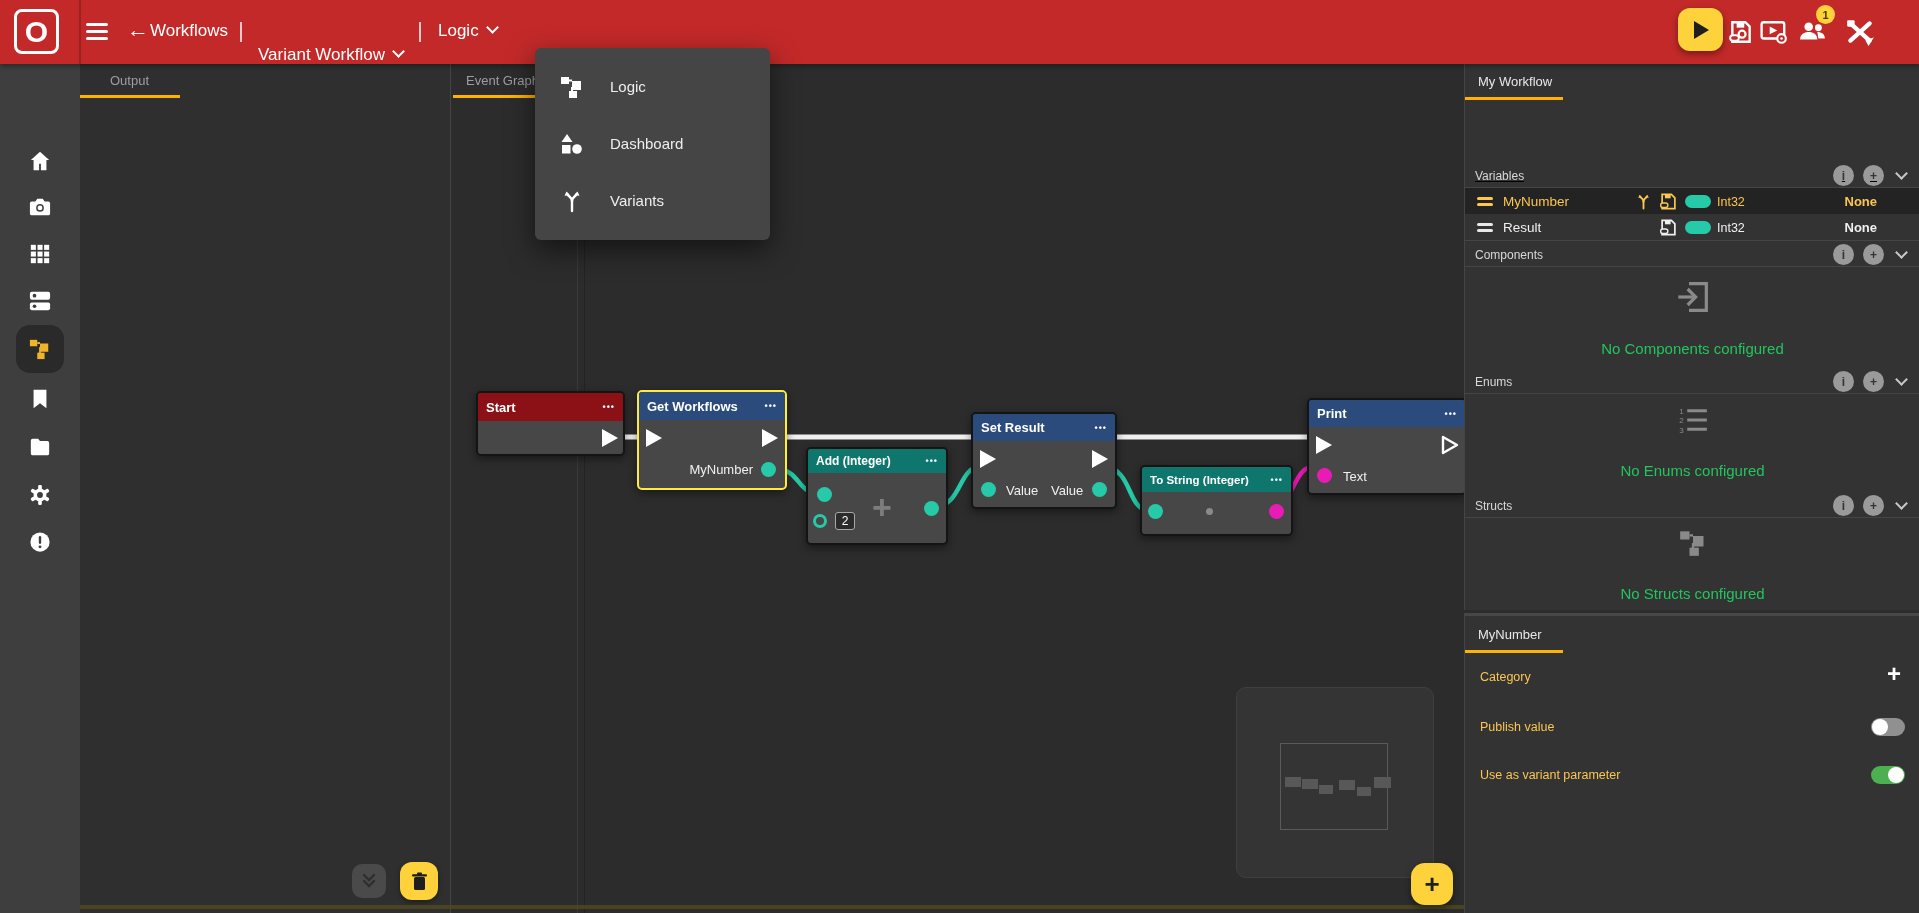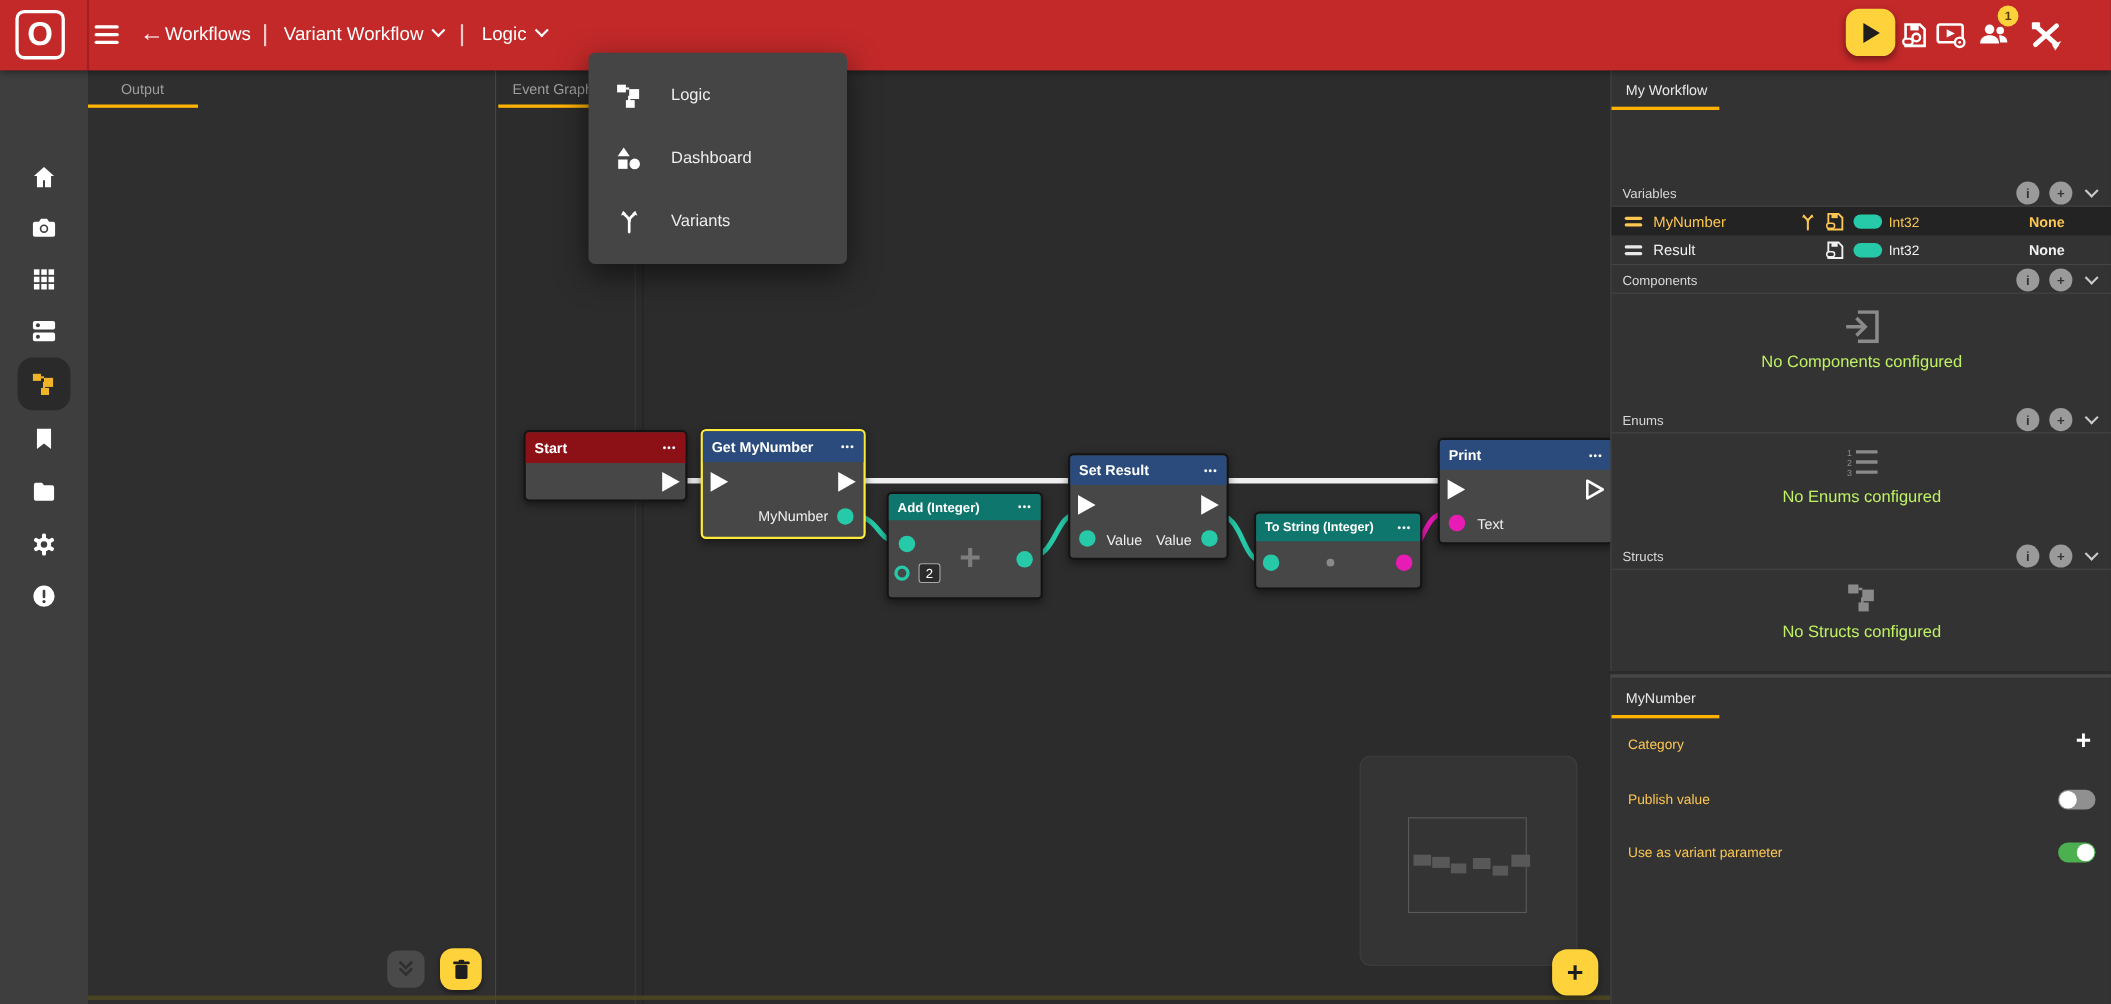--- a/index.html
+++ b/index.html
@@ -90,21 +90,21 @@
                 font-weight:bold; display:flex; align-items:center; justify-content:center; margin-right:9px; }
   .sec-chev { width:9px; height:9px; border-right:2px solid #c9c9c9; border-bottom:2px solid #c9c9c9;
               transform:rotate(45deg); margin:-4px 14px 0 4px; }
   .divider { position:absolute; left:0; width:455px; height:1px; background:#454545; }
   .var-row { position:absolute; left:0; width:455px; height:26px; }
   .var-row.selected { background:#232323; }
   .drag-handle span { display:block; width:16px; height:3px; border-radius:2px; margin-bottom:3px; }
   .amber { color:#fbc651; } .white-txt { color:#f0f0f0; }
   .type-pill { position:absolute; width:26px; height:13px; border-radius:7px; background:#26c9a8; top:7px; }
   .empty-state { position:absolute; left:0; width:455px; text-align:center; }
-  .empty-text { color:#bef264; font-size:15px; margin-top:4px; }
+  .empty-text { color:#22c55e; font-size:15px; margin-top:24px; }
 
   
   .inspector { position:absolute; left:1464px; top:613px; width:455px; height:300px; background:#333;
                border-left:1px solid #454545; border-top:3px solid #474747; z-index:10; }
   .insp-label { position:absolute; left:15px; color:#fbc651; font-size:12.5px; }
   .toggle { position:absolute; width:34px; height:18px; border-radius:9px; }
   .toggle.off { background:#909090; } .toggle.on { background:#4caf50; }
   .toggle::after { content:''; position:absolute; top:1px; width:16px; height:16px; border-radius:50%; background:#fff; }
   .toggle.off::after { left:1px; } .toggle.on::after { right:1px; }
   .insp-plus { position:absolute; color:#fff; font-size:24px; font-weight:bold; }
@@ -116,21 +116,21 @@
   <div class="logo-box">O</div>
   <div class="sidebar-seam"></div>
   <div class="hamburger">
       <span></span>
       <span></span>
       <span></span>
     </div>
   <div class="back-arrow">←</div>
   <div class="nav-label" style="left:150px;">Workflows</div>
   <div class="nav-pipe" style="left:240px;"></div>
-  <div class="nav-label" style="left:258px;">
+  <div class="nav-label" style="left:258px;margin-top:24px;">
     <span>Variant Workflow</span><span class="chev"></span>
   </div>
   <div class="nav-pipe" style="left:419px;"></div>
   <div class="nav-label" style="left:438px;">
     <span>Logic</span><span class="chev"></span>
   </div>
 
   <div class="play-fab">
     <svg width="18" height="20">
         <polygon points="2,1 17,10 2,19" fill="#1e1e1e"></polygon>
@@ -283,21 +283,21 @@
     </div>
   <div class="node-body" style="height:33px;">
     <svg style="position:absolute; right:4px; top:7px;" width="18" height="20">
       <polygon points="1,1 17,10 1,19" fill="#fff"></polygon>
       </svg>
   </div>
 </div>
 
 <div class="node selected" style="left:637px; top:390px; width:150px;">
   <div class="node-head blue">
-      <span>Get MyNumber</span>
+      <span>Get Workflows</span>
     <span class="more-dots">•••</span>
     </div>
   <div class="node-body" style="height:68px;">
     <svg style="position:absolute; left:6px; top:8px;" width="18" height="20">
       <polygon points="1,1 17,10 1,19" fill="#fff"></polygon>
       </svg>
     <svg style="position:absolute; right:6px; top:8px;" width="18" height="20">
       <polygon points="1,1 17,10 1,19" fill="#fff"></polygon>
       </svg>
     <span class="port-label" style="right:32px; top:42px;">MyNumber</span>
@@ -405,21 +405,21 @@
         </g>
       </svg>
     <span class="mi-label">Variants</span>
   </div>
 </div>
 
 <aside class="right-panel">
   <div class="rp-tab">My Workflow</div>
   <div class="tab-underline" style="left:0; top:33px; width:98px;"></div>
 
-  <div class="sec-head" style="top:100px;">
+  <div class="sec-head" style="top:100px;text-decoration:underline;">
     <span class="sec-label">Variables</span>
     <span class="circle-btn">i</span>
     <span class="circle-btn">+</span>
     <span class="sec-chev"></span>
   </div>
   <div class="divider" style="top:123px;"></div>
 
   <div class="var-row selected" style="top:124px;">
     <div class="drag-handle" style="position:absolute; left:12px; top:9px;">
       <span style="background:#fbc651;"></span>

